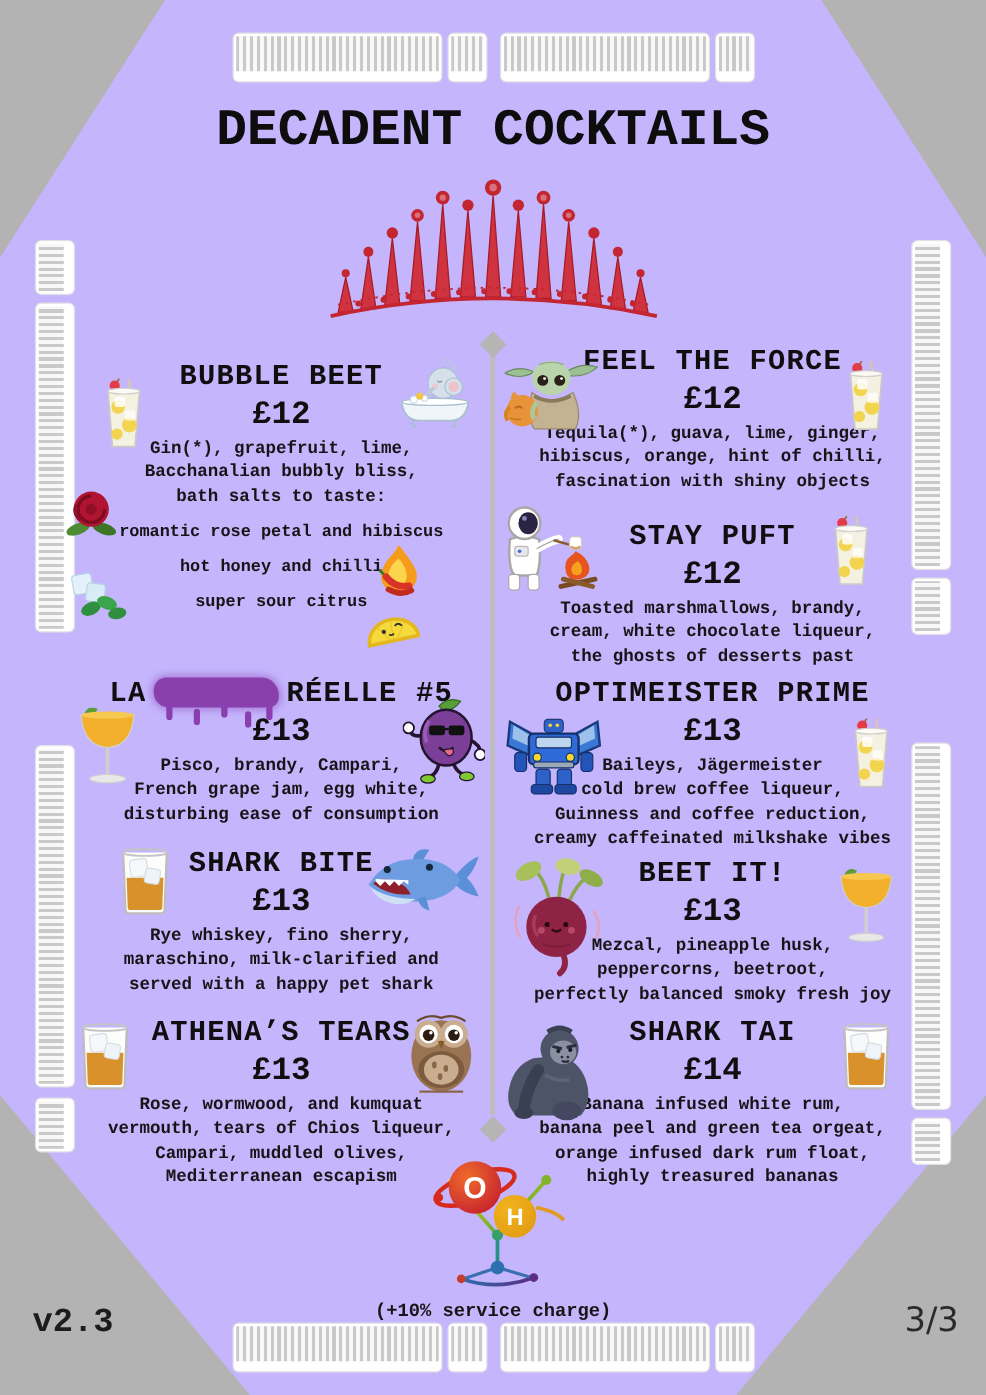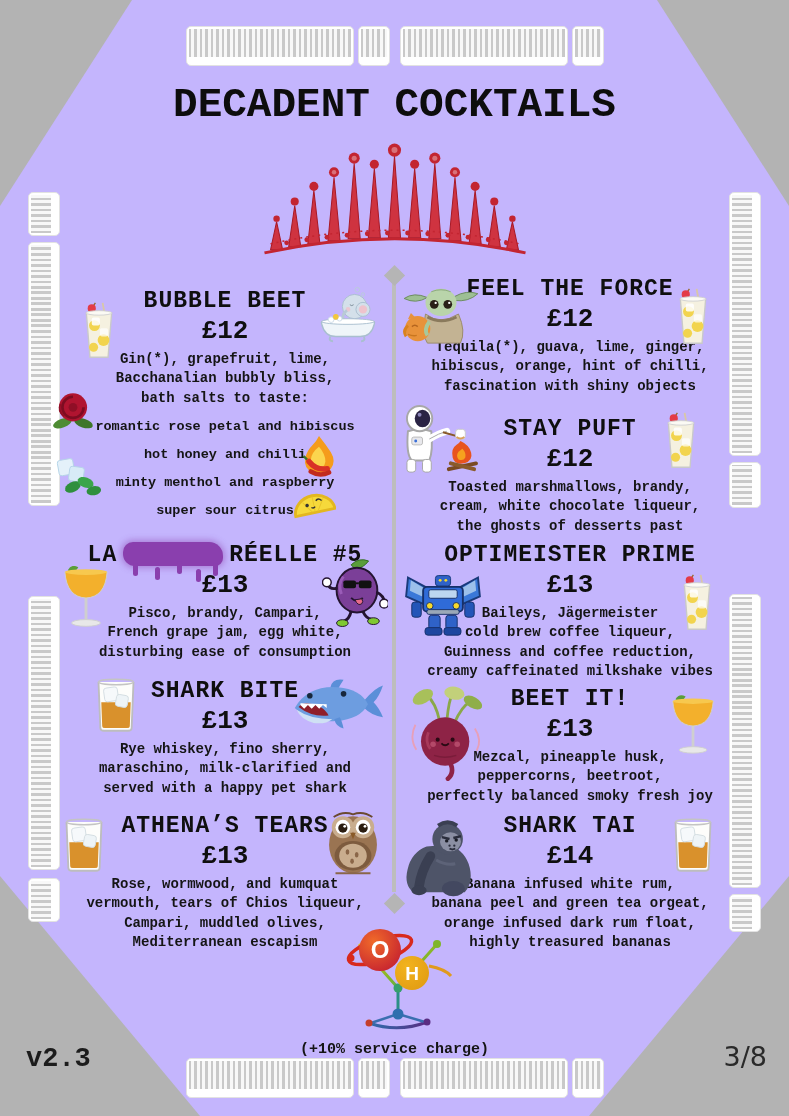--- a/index.html
+++ b/index.html
@@ -391,21 +391,20 @@
     <div class="name">BUBBLE BEET</div>
     <div class="price">£12</div>
     <div class="desc">
       <div>Gin(*), grapefruit, lime,</div>
       <div>Bacchanalian bubbly bliss,</div>
       <div>bath salts to taste:</div>
     </div>
     <div class="opts">
       <div>romantic rose petal and hibiscus</div>
       <div>hot honey and chilli</div>
-      <div>minty menthol and raspberry</div>
       <div>super sour citrus</div>
     </div>
   </div>
 
   <div class="sec" style="left:48px;top:542px;">
     <div class="name">
       <span>LA</span><span class="censor"></span><span>RÉELLE #5</span>
     </div>
     <div class="price">£13</div>
     <div class="desc">
@@ -596,15 +595,15 @@
     <circle cx="12" cy="34" r="3.5" fill="#d8291d"></circle>
     <circle cx="41" cy="26" r="21" fill="url(#rgO)"></circle>
     <text x="41" y="34" font-size="24" font-weight="bold" fill="#ffffff" text-anchor="middle">O</text>
     <path d="M90,42 Q106,45 112,52" stroke="#e09a1e" stroke-width="3" fill="none"></path>
     <circle cx="73" cy="49" r="17" fill="url(#rgH)"></circle>
     <text x="73" y="56" font-size="19" font-weight="bold" fill="#ffffff" text-anchor="middle">H</text>
   </svg>
 
   <div class="service">(+10% service charge)</div>
   <div class="footer-version">v2.3</div>
-  <div class="footer-page">3/8</div>
+  <div class="footer-page">3/3</div>
 
 </div>
 
 </body></html>

